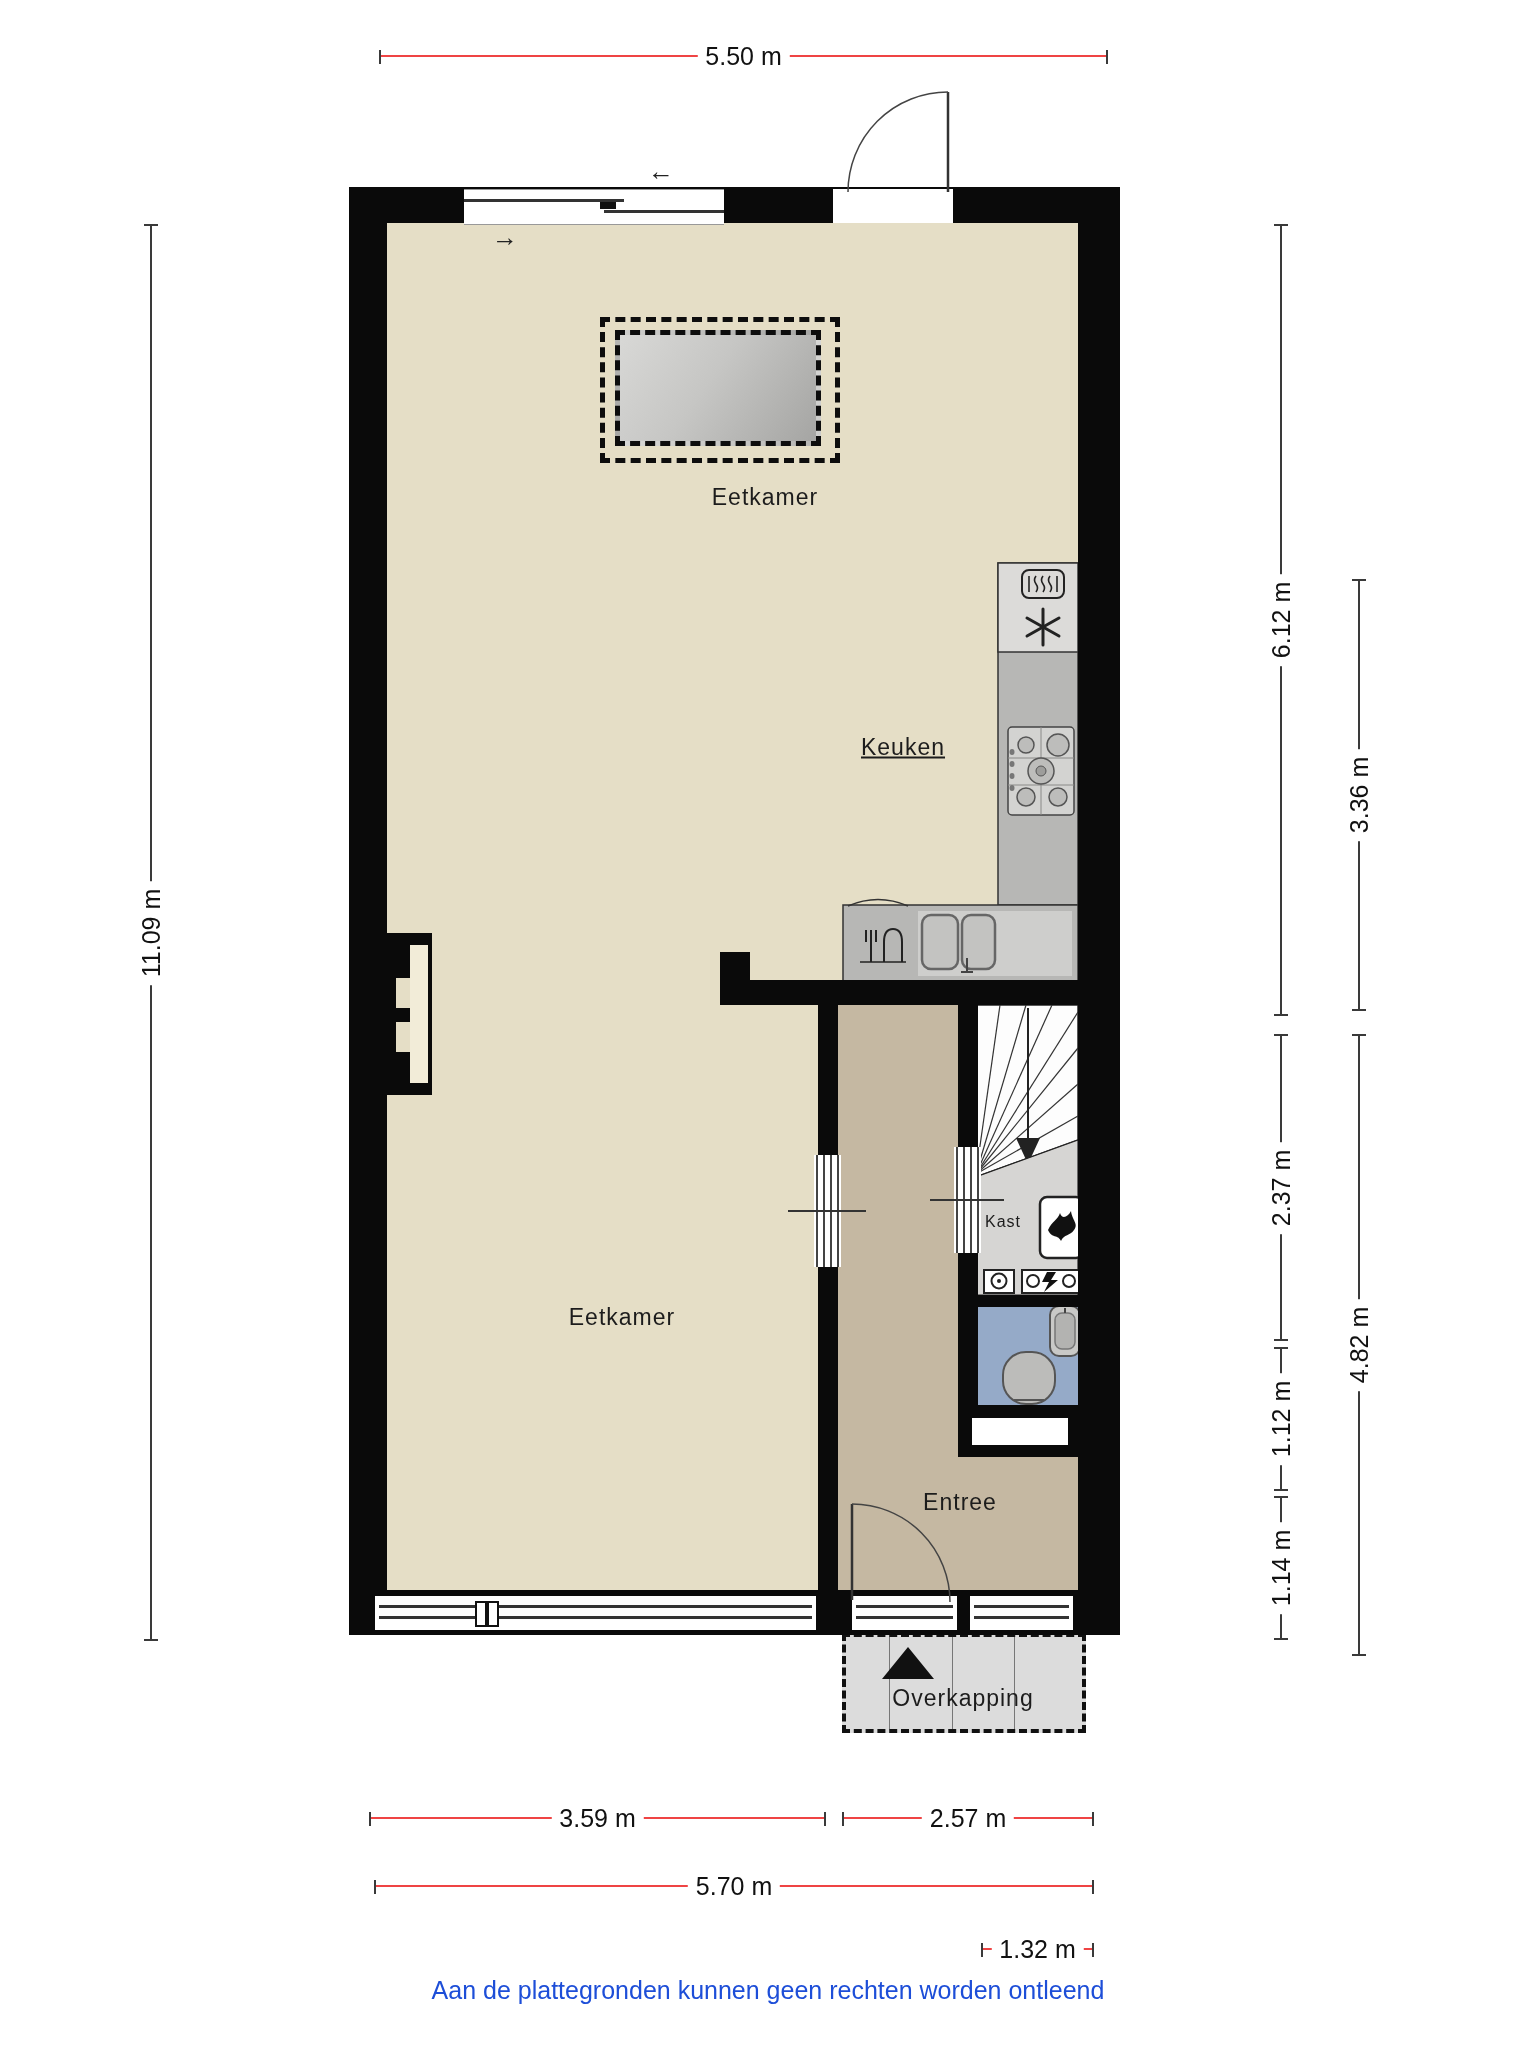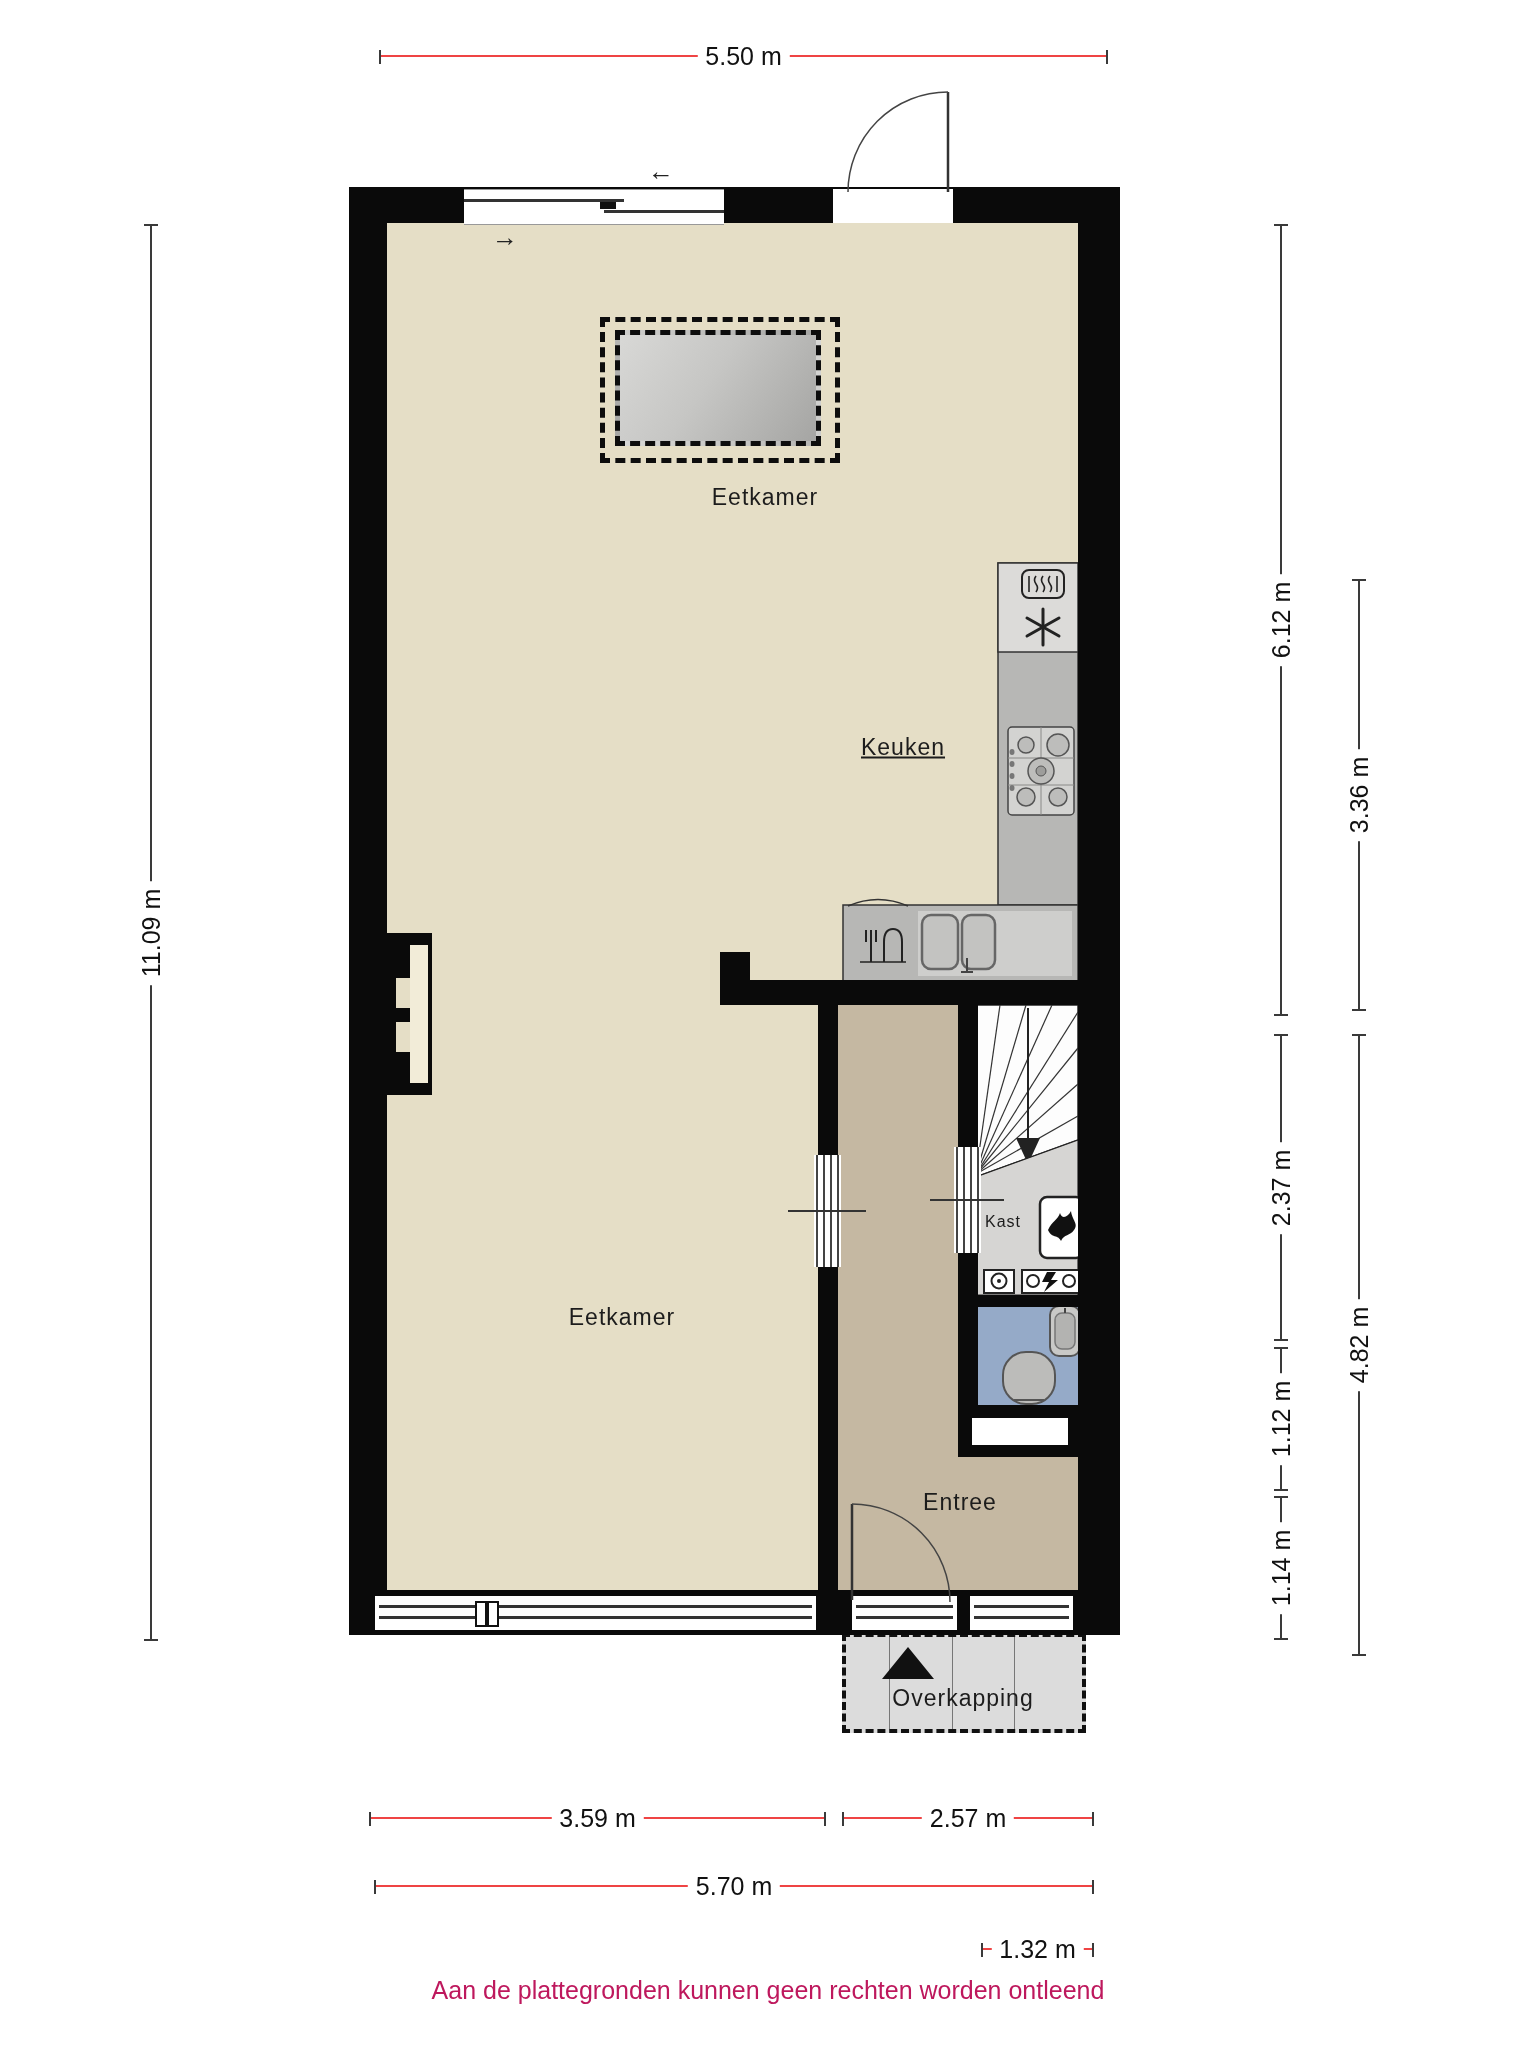--- a/index.html
+++ b/index.html
@@ -19,21 +19,21 @@
   .dim-v::before,.dim-v::after{content:"";position:absolute;height:2px;width:14px;background:#3a3a3a;left:-8px;}
   .dim-v::before{top:-1px;} .dim-v::after{bottom:-1px;}
   .dim-v .lbl{position:absolute;left:-1px;top:50%;transform:translate(-50%,-50%) rotate(-90deg);
     background:#fff;padding:1px 8px;font-size:25px;white-space:nowrap;color:#111;}
   .room-label{position:absolute;transform:translate(-50%,-50%);font-size:23px;letter-spacing:1px;color:#1c1c1c;white-space:nowrap;}
   .window-v{position:absolute;background:#fff;
     background-image:repeating-linear-gradient(to right,#444 0 2px,transparent 2px 7px);
     background-size:23px 100%;background-position:2px 0;background-repeat:no-repeat;}
   .winline{position:absolute;background:#333;}
   .arrow-glyph{position:absolute;font-size:26px;color:#222;line-height:1;}
-  .footer-line{position:absolute;width:100%;text-align:center;font-size:25px;color:#be185d;}
+  .footer-line{position:absolute;width:100%;text-align:center;font-size:25px;color:#1d4ed8;}
   .mullion{position:absolute;width:8px;height:22px;background:#fff;border:2px solid #111;}
   svg{position:absolute;overflow:visible;}
 </style>
 </head>
 <body>
 
 <div id="canvas">
 
   <div class="dim-h" style="left:380px;top:55px;width:727px;">
     <span class="lbl">5.50 m</span>

